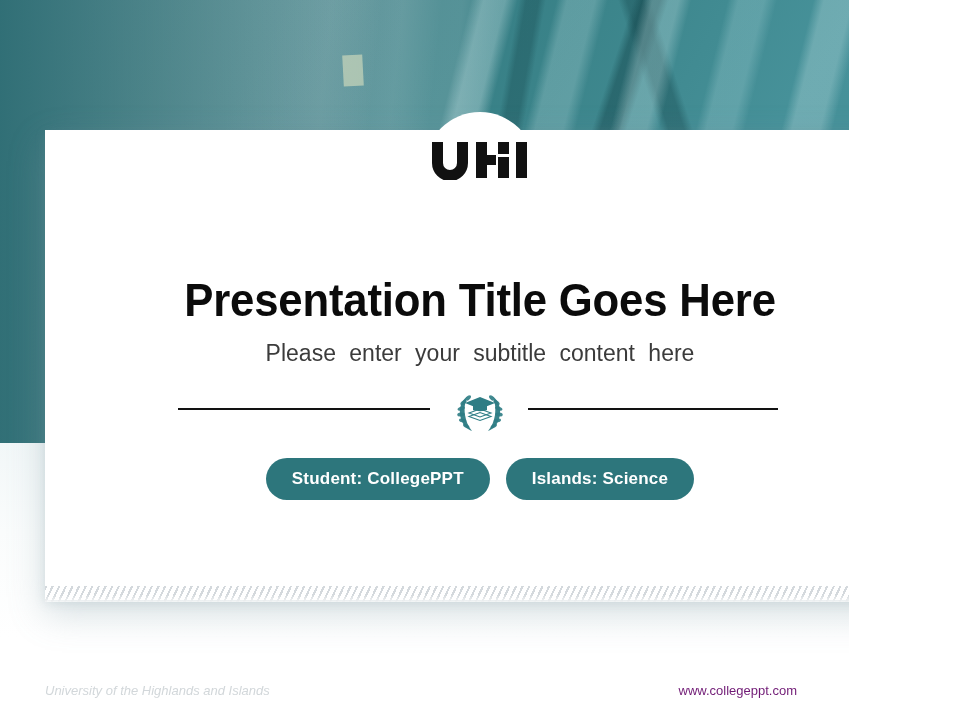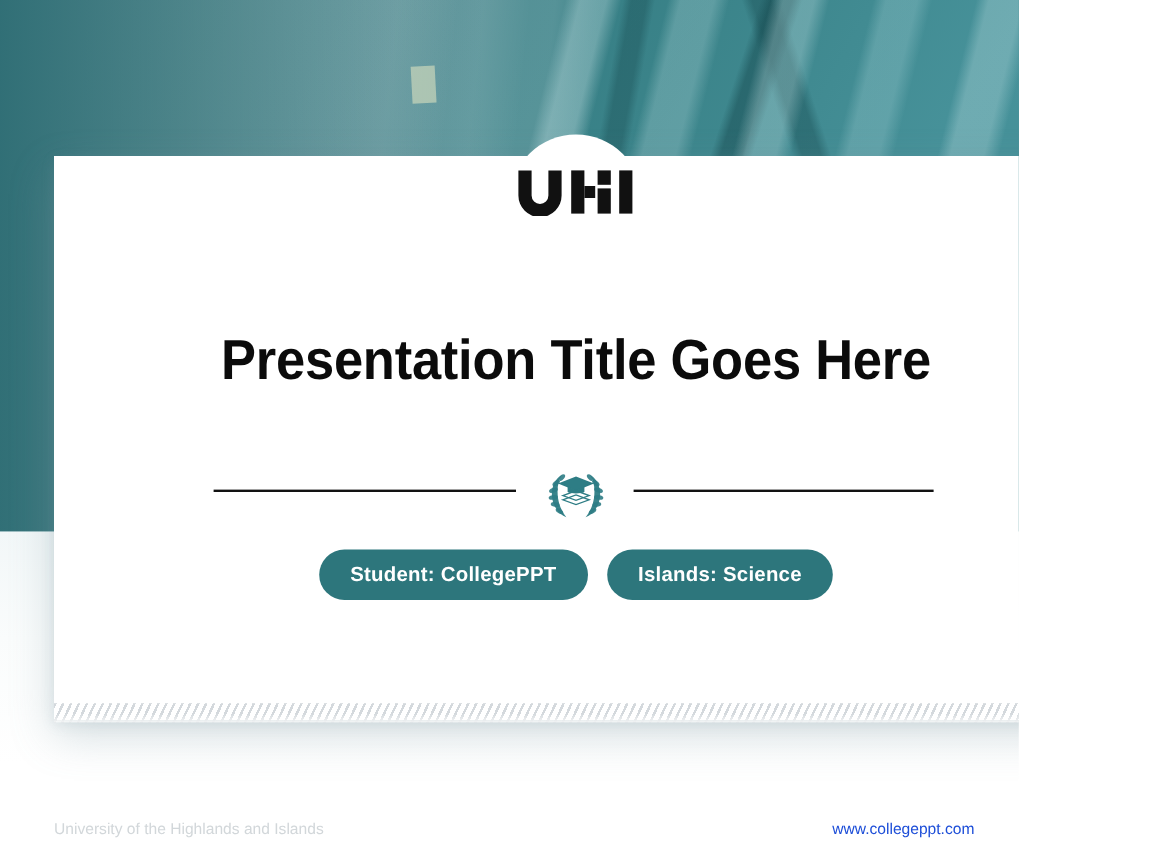--- a/index.html
+++ b/index.html
@@ -190,26 +190,27 @@
     font-family: "Liberation Sans", sans-serif;
   }
 
   
   .footer-left {
     position: absolute;
     left: 45px; top: 683px;
     font-size: 13px;
     color: #d2d7da;
     white-space: nowrap;
+    font-style: italic;
   }
   .footer-right {
     position: absolute;
-    right: 37px; top: 683px;
+    right: 52px; top: 683px;
     font-size: 13px;
-    color: #1d4ed8;
+    color: #701a75;
     white-space: nowrap;
   }
 </style>
 </head>
 <body>
 
 <div id="slide">
 
   <div class="bg-band">
     <div class="bg-photo"></div>
@@ -231,20 +232,21 @@
       <rect x="57" y="15" width="9" height="10" fill="#111111"></rect>
       <rect x="68" y="2" width="11" height="12" fill="#111111"></rect>
       <rect x="68" y="17" width="11" height="21" fill="#111111"></rect>
 
       <rect x="86" y="2" width="11" height="36" fill="#111111"></rect>
     </svg>
   </div>
 
   <div class="title">Presentation Title Goes Here</div>
 
+  <div class="subtitle">Please  enter  your  subtitle  content  here</div>
 
   <div class="rule rule-left"></div>
   <div class="rule rule-right"></div>
 
   <div class="emblem">
     <svg viewBox="0 0 54 46" width="54" height="46">
       <g fill="#2e7d85">
 
         <path d="M16 7 C8 12 5 21 8 31 C10 37 14 41 19 43 C15 38 13 33 12 27 C11 19 12 12 16 7 Z" opacity=".95"></path>
         <g opacity=".9">

